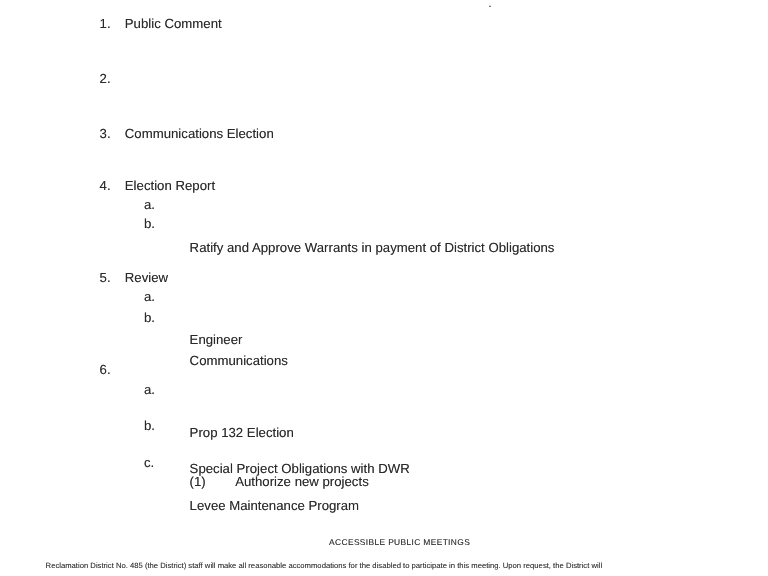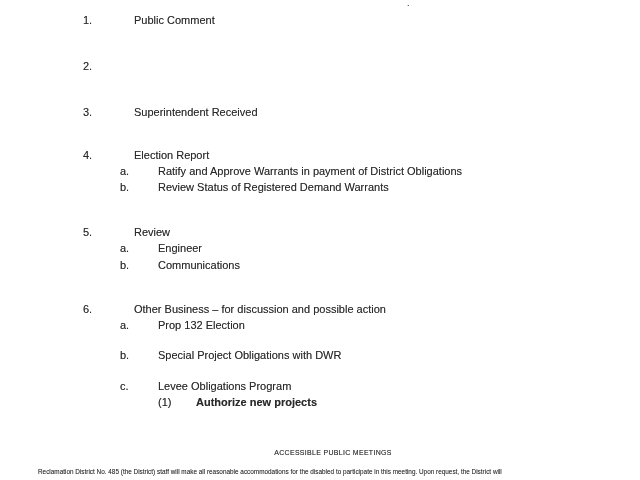--- a/index.html
+++ b/index.html
@@ -25,27 +25,27 @@
     font-size: 11px;
     line-height: 12px;
   }
   .num {
     position: absolute;
     left: 83px;
     white-space: nowrap;
   }
   .txt {
     position: absolute;
-    left: 134px;
+    left: 104px;
     white-space: nowrap;
   }
   .sub .num   { left: 120px; }
-  .sub .txt   { left: 158px; }
+  .sub .txt   { left: 158px; margin-top: 36px; }
   .subsub .num { left: 158px; }
-  .subsub .txt { left: 196px; font-weight: bold; }
+  .subsub .txt { left: 196px; }
   .stray-dot {
     position: absolute;
     left: 407px;
     top: -1px;
     font-size: 9px;
     line-height: 9px;
     color: #333333;
   }
   .footer-heading {
     position: absolute;
@@ -81,64 +81,62 @@
     <span class="num">1.</span>
     <span class="txt">Public Comment</span>
   </div>
 
   <div class="row" style="top:60px">
     <span class="num">2.</span>
   </div>
 
   <div class="row" style="top:106px">
     <span class="num">3.</span>
-    <span class="txt">Superintendent Received</span>
+    <span class="txt">Communications Election</span>
   </div>
 
   <div class="row" style="top:149px">
     <span class="num">4.</span>
     <span class="txt">Election Report</span>
   </div>
   <div class="row sub" style="top:165px">
     <span class="num">a.</span>
     <span class="txt">Ratify and Approve Warrants in payment of District Obligations</span>
   </div>
   <div class="row sub" style="top:181px">
     <span class="num">b.</span>
-    <span class="txt">Review Status of Registered Demand Warrants</span>
   </div>
 
   <div class="row" style="top:226px">
     <span class="num">5.</span>
     <span class="txt">Review</span>
   </div>
   <div class="row sub" style="top:242px">
     <span class="num">a.</span>
     <span class="txt">Engineer</span>
   </div>
   <div class="row sub" style="top:259px">
     <span class="num">b.</span>
     <span class="txt">Communications</span>
   </div>
 
   <div class="row" style="top:303px">
     <span class="num">6.</span>
-    <span class="txt">Other Business – for discussion and possible action</span>
   </div>
   <div class="row sub" style="top:319px">
     <span class="num">a.</span>
     <span class="txt">Prop 132 Election</span>
   </div>
   <div class="row sub" style="top:349px">
     <span class="num">b.</span>
     <span class="txt">Special Project Obligations with DWR</span>
   </div>
   <div class="row sub" style="top:380px">
     <span class="num">c.</span>
-    <span class="txt">Levee Obligations Program</span>
+    <span class="txt">Levee Maintenance Program</span>
   </div>
   <div class="row subsub" style="top:396px">
     <span class="num">(1)</span>
     <span class="txt">Authorize new projects</span>
   </div>
 
   <div class="footer-heading">ACCESSIBLE PUBLIC MEETINGS</div>
   <div class="footer-disclaimer">Reclamation District No. 485 (the District) staff will make all reasonable accommodations for the disabled to participate in this meeting. Upon request, the District will</div>
 
 </div>

